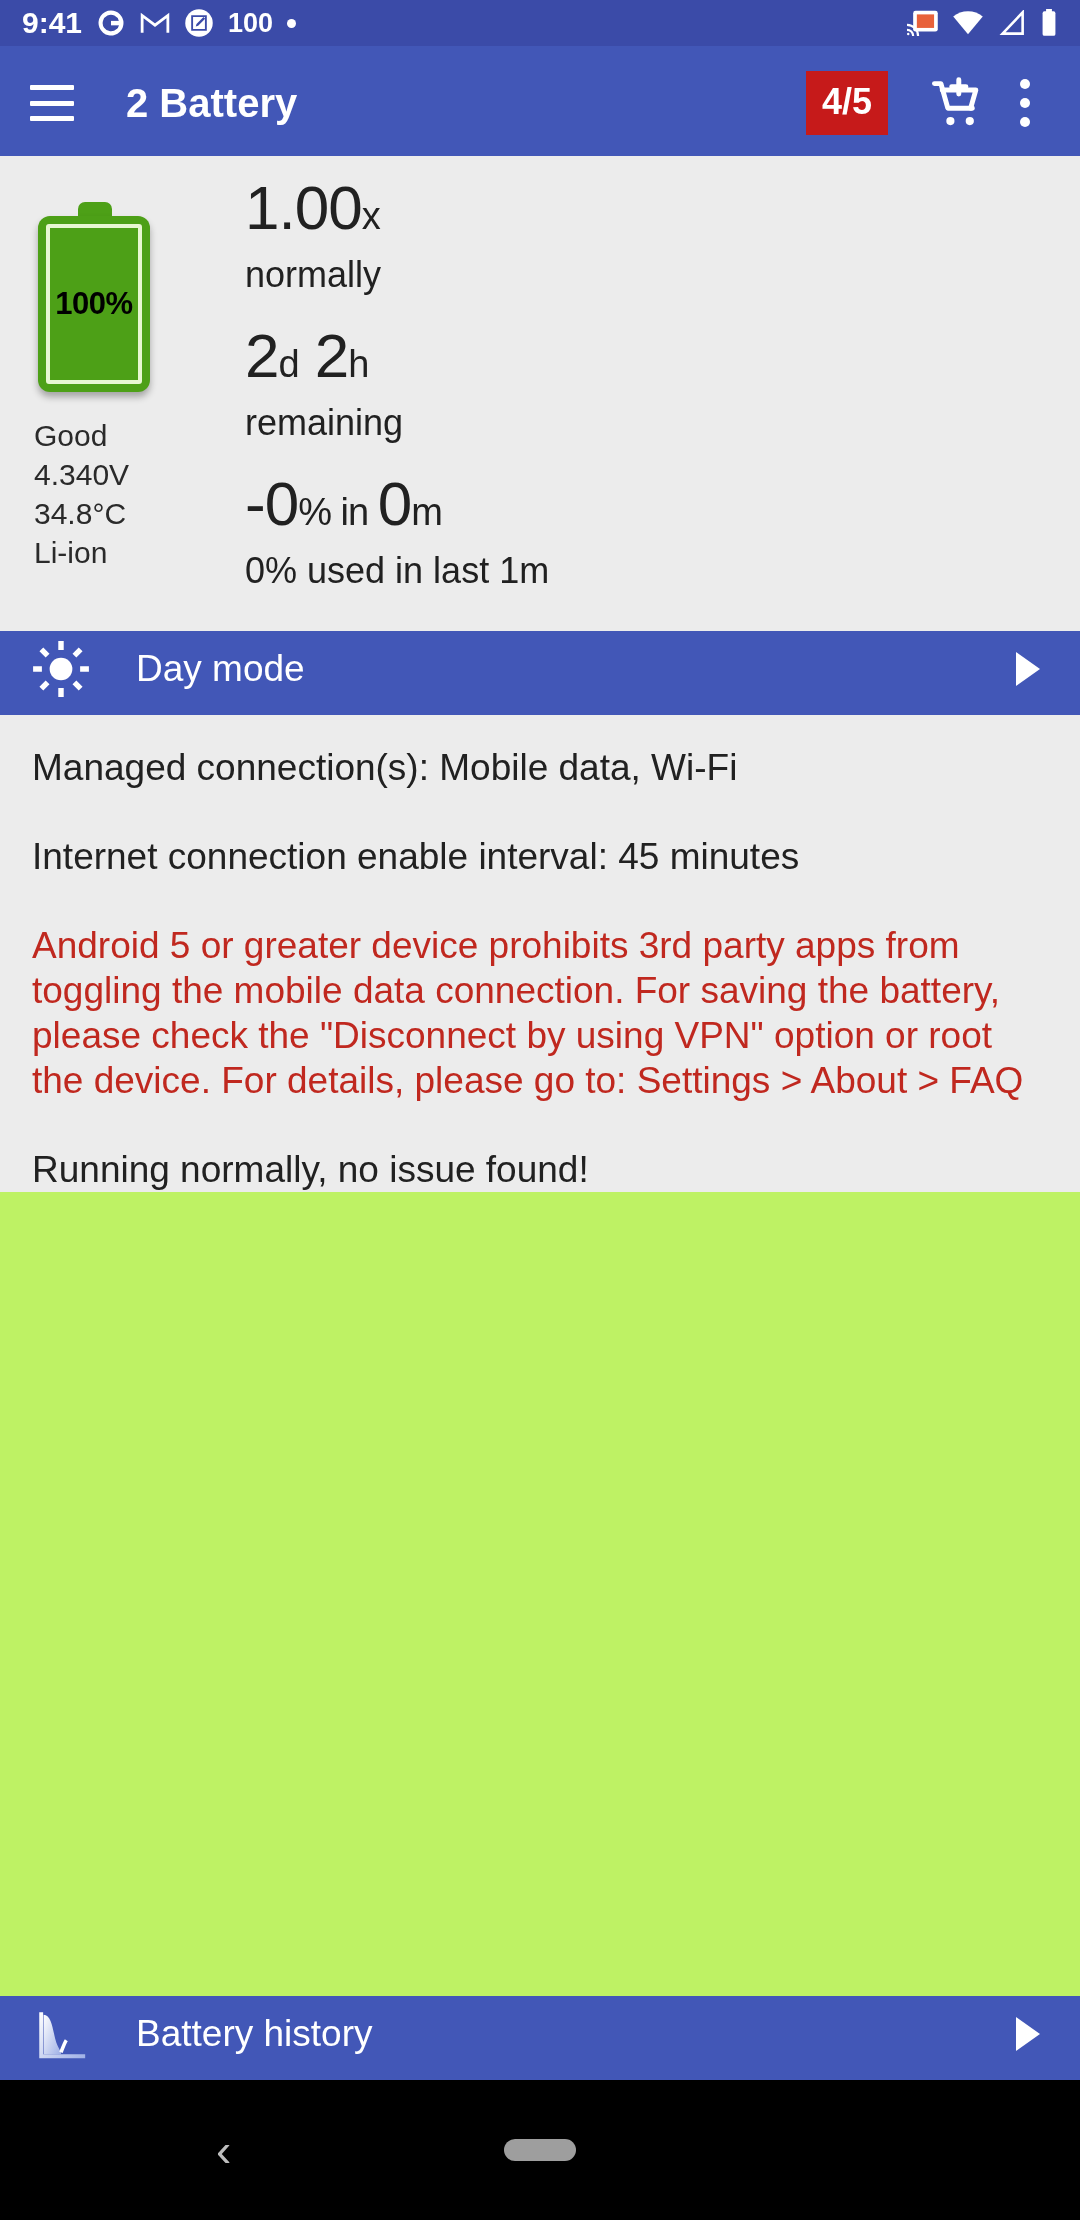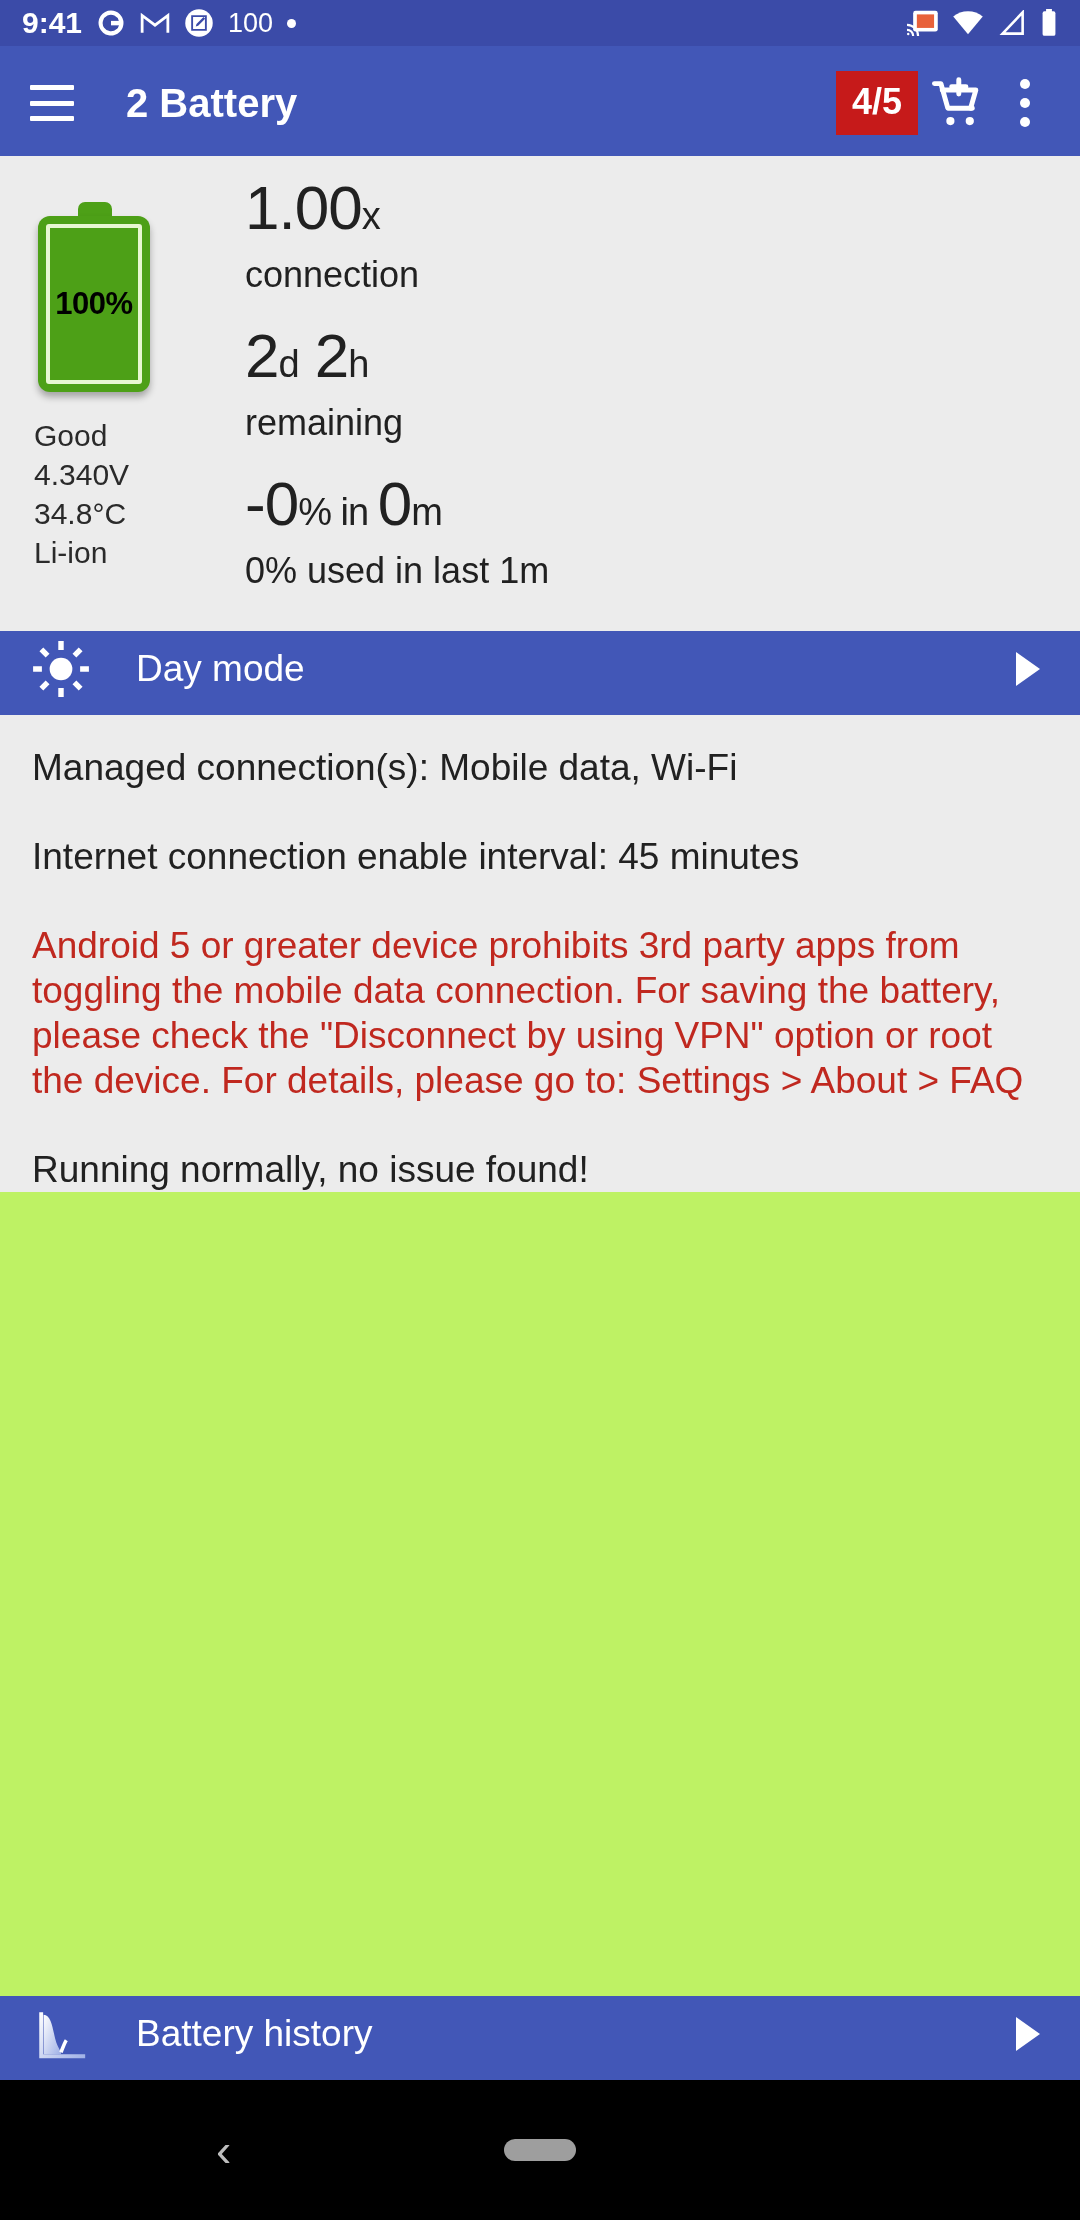--- a/index.html
+++ b/index.html
@@ -49,21 +49,21 @@
     line-height: 1;
   }
   .sb-ico {
     color: #fff;
     display: flex;
     align-items: center;
   }
   .sb-num {
     color: #fff;
     font-size: 27px;
-    font-weight: normal;
+    font-weight: bold;
     line-height: 1;
   }
   .sb-dot {
     width: 9px;
     height: 9px;
     border-radius: 50%;
     background: #fff;
   }
 
   
@@ -102,20 +102,21 @@
     align-items: center;
     gap: 0px;
   }
   .badge {
     background: #c61a1a;
     color: #fff;
     font-size: 36px;
     font-weight: bold;
     padding: 13px 16px 15px 16px;
     line-height: 1;
+    margin-right: 30px;
   }
   .cart-btn {
     width: 76px;
     height: 76px;
     display: flex;
     align-items: center;
     justify-content: center;
     cursor: pointer;
   }
   .overflow-btn {
@@ -413,21 +414,21 @@
         <div>Good</div>
         <div>4.340V</div>
         <div>34.8°C</div>
         <div>Li-ion</div>
       </div>
     </div>
 
     <div class="stats">
       <div class="stat-blk-1">
         <div class="stat-big"><span>1.00</span><span class="unit">x</span></div>
-        <div class="stat-sub">connection</div>
+        <div class="stat-sub">normally</div>
       </div>
       <div class="stat-blk-2">
         <div class="stat-big"><span>2</span><span class="unit">d</span>&nbsp;<span>2</span><span class="unit">h</span></div>
         <div class="stat-sub">remaining</div>
       </div>
       <div class="stat-blk-3">
         <div class="stat-big"><span>-0</span><span class="unit">%</span><span class="mid"> in </span><span>0</span><span class="unit">m</span></div>
         <div class="stat-sub">0% used in last 1m</div>
       </div>
     </div>

